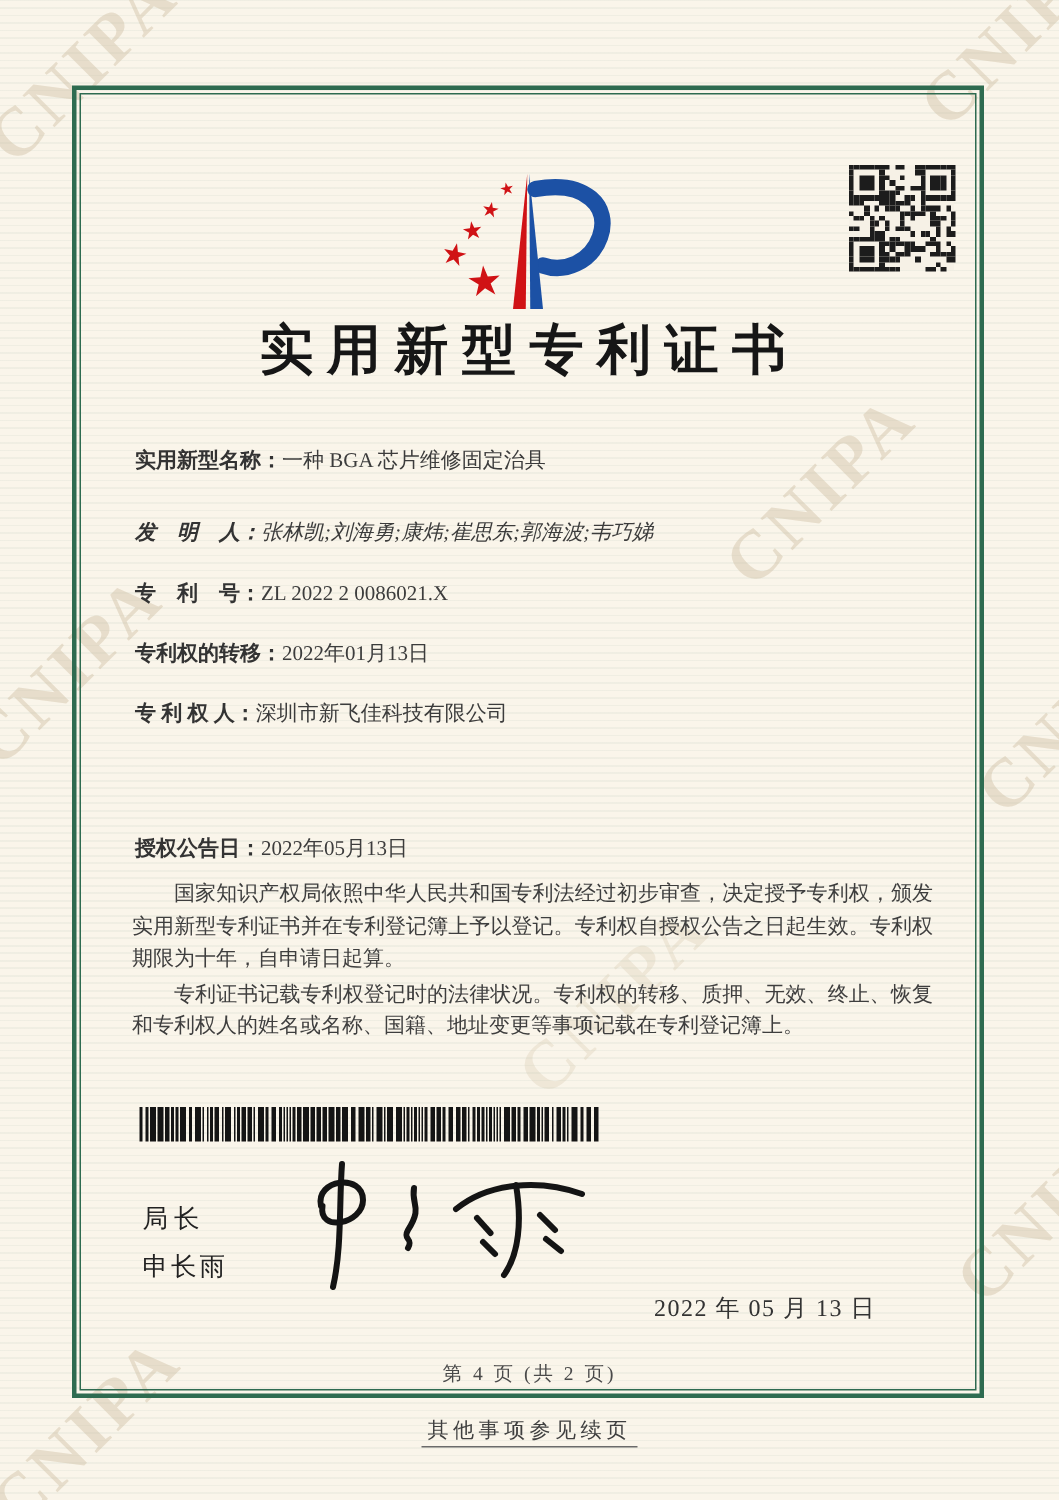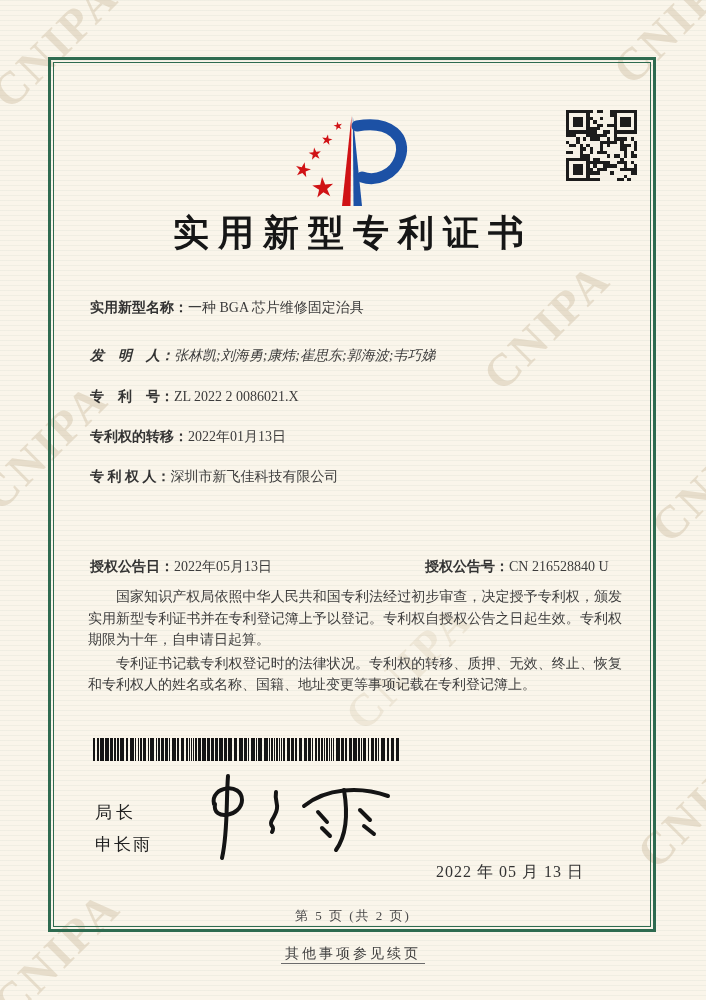--- a/index.html
+++ b/index.html
@@ -334,21 +334,20 @@
     <span class="lbl">专　利　号：</span><span class="val">ZL 2022 2 0086021.X</span>
   </div>
   <div class="abs row r-fil">
     <span class="lbl">专利权的转移：</span><span class="val">2022年01月13日</span>
   </div>
   <div class="abs row r-own">
     <span class="lbl">专 利 权 人：</span><span class="val">深圳市新飞佳科技有限公司</span>
   </div>
   <div class="abs row r-grant">
     <span><span class="lbl">授权公告日：</span><span class="val">2022年05月13日</span></span>
-    <span class="grant-no"><span class="lbl">授权公告号：</span><span class="val">CN 216528840 U</span></span>
   </div>
 
   <div class="abs paras">
     <p>国家知识产权局依照中华人民共和国专利法经过初步审查，决定授予专利权，颁发实用新型专利证书并在专利登记簿上予以登记。专利权自授权公告之日起生效。专利权期限为十年，自申请日起算。</p>
     <p>专利证书记载专利权登记时的法律状况。专利权的转移、质押、无效、终止、恢复和专利权人的姓名或名称、国籍、地址变更等事项记载在专利登记簿上。</p>
   </div>
 
   <div class="abs barcode">
       <i style="left:0px;width:2px"></i>
       <i style="left:4px;width:2px"></i>
@@ -445,18 +444,18 @@
       <path d="M112,36 C134,18 168,16 196,26"></path>
       <path d="M152,20 C156,44 154,66 144,80"></path>
       <path d="M126,42 L135,52"></path>
       <path d="M168,40 L178,50"></path>
       <path d="M130,58 L138,66"></path>
       <path d="M172,56 L182,64"></path>
     </g>
   </svg>
 
   <div class="abs date">2022 年 05 月 13 日</div>
-  <div class="abs page-info">第 5 页 (共 2 页)</div>
+  <div class="abs page-info">第 4 页 (共 2 页)</div>
   <div class="abs cont-note">
     <span>其他事项参见续页</span>
   </div>
 
 </div>
 
 </body></html>

